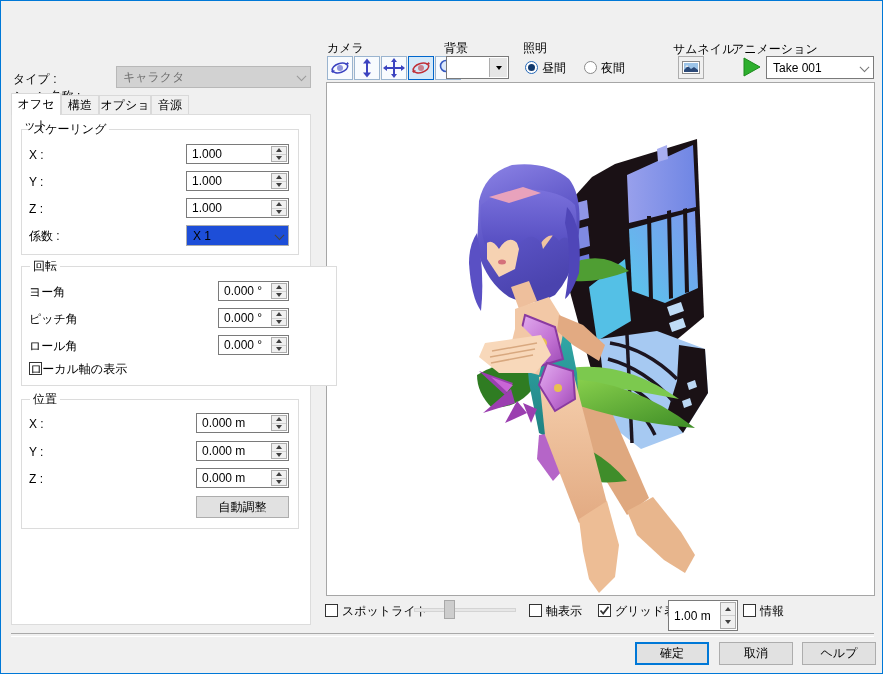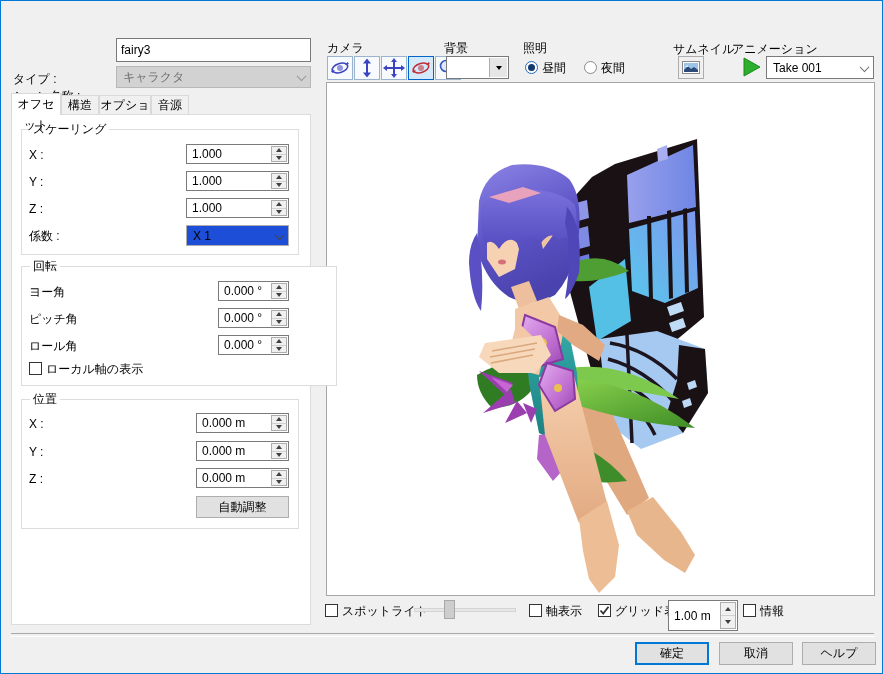--- a/index.html
+++ b/index.html
@@ -54,23 +54,20 @@
   .slider-track{position:absolute;height:4px;background:#e7e7e7;border:1px solid #d4d4d4;box-sizing:border-box;}
   .slider-thumb{position:absolute;width:11px;height:19px;background:#cdcdcd;border:1px solid #a8a8a8;box-sizing:border-box;}
 </style>
 </head>
 <body>
 
 <div class="win">
 
 
   <span class="lbl" style="left:12px;top:44px;margin-top:44px;">シーン名称 :</span>
-  <div class="tbox" style="left:115px;top:37px;width:195px;height:24px;">
-    <input type="text" value="fairy3" style="">
-  </div>
 
   <span class="lbl" style="left:12px;top:71px;">タイプ :</span>
   <div class="combo disabled" style="left:115px;top:65px;width:195px;height:22px;">
     <span class="cval">キャラクタ</span>
     <span class="chev"></span>
   </div>
 
   <div class="tab sel" style="left:10px;width:50px;">オフセット</div>
   <div class="tab" style="left:60px;top:94px;width:38px;">構造</div>
   <div class="tab" style="left:98px;top:94px;width:52px;">オプション</div>
@@ -155,21 +152,21 @@
     <span class="spin">
         <span>
           <i class="tri-up"></i>
         </span>
         <span>
           <i class="tri-dn"></i>
         </span>
       </span>
   </div>
   <span class="cb" style="left:28px;top:361px;z-index:2;"></span>
-  <span class="lbl" style="left:45px;top:361px;z-index:2;">ローカル軸の表示</span>
+  <span class="lbl" style="left:29px;top:361px;z-index:2;">ローカル軸の表示</span>
 
   <div class="group" style="left:20px;top:398px;width:278px;height:130px;z-index:2;background:#fff;">
     <span class="gtitle">位置</span>
   </div>
   <span class="lbl" style="left:28px;top:416px;z-index:2;">X :</span>
   <div class="spinbox" style="left:195px;top:412px;width:93px;height:20px;z-index:2;">
     <span class="spinval">0.000 m</span>
     <span class="spin">
         <span>
           <i class="tri-up"></i>

